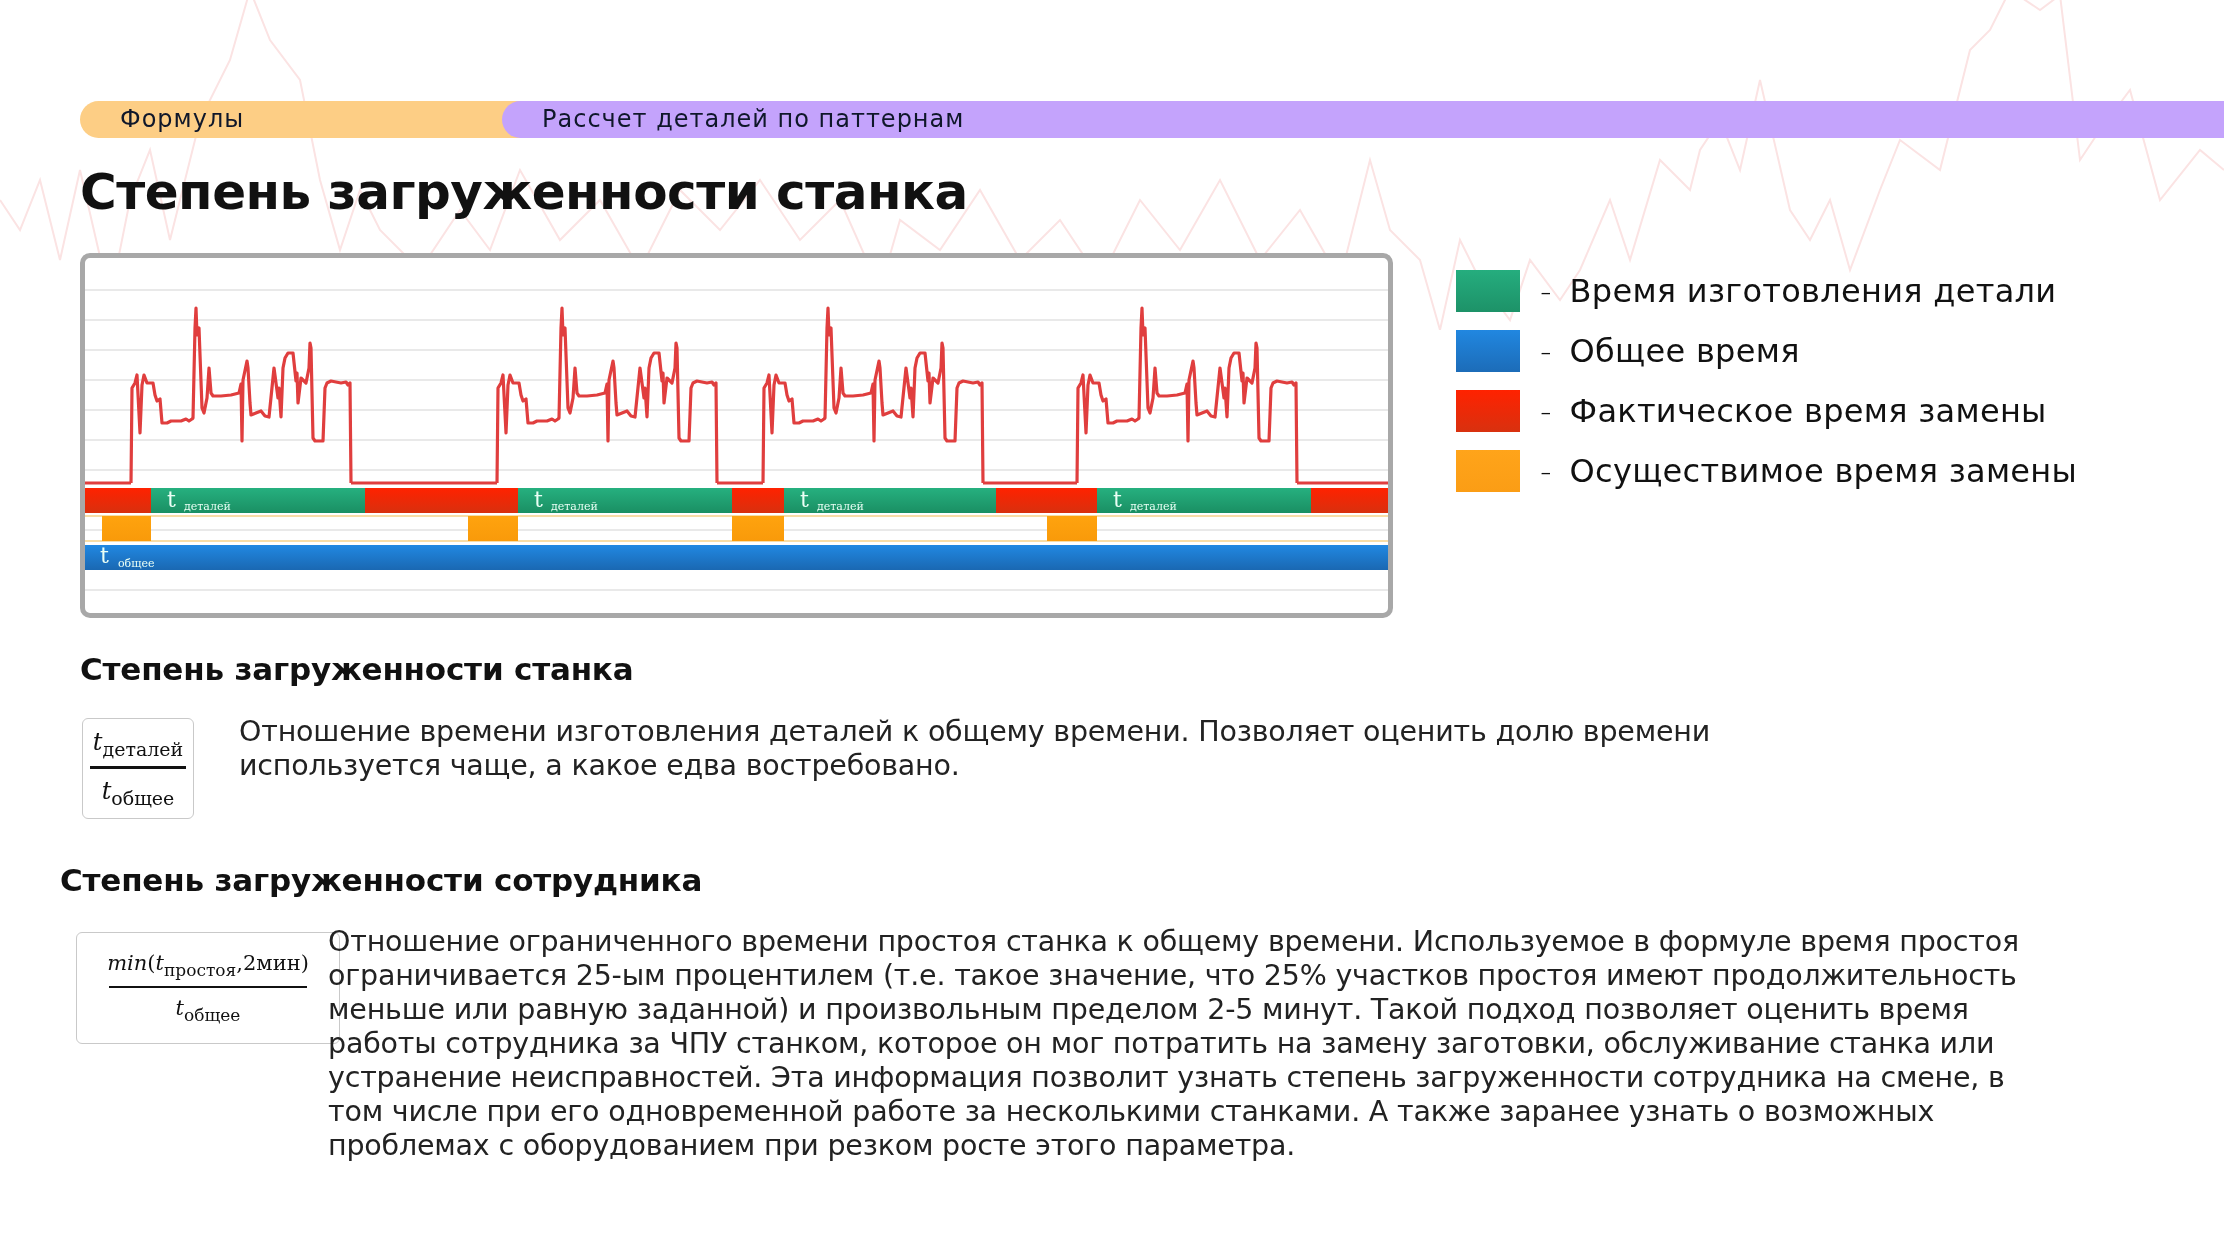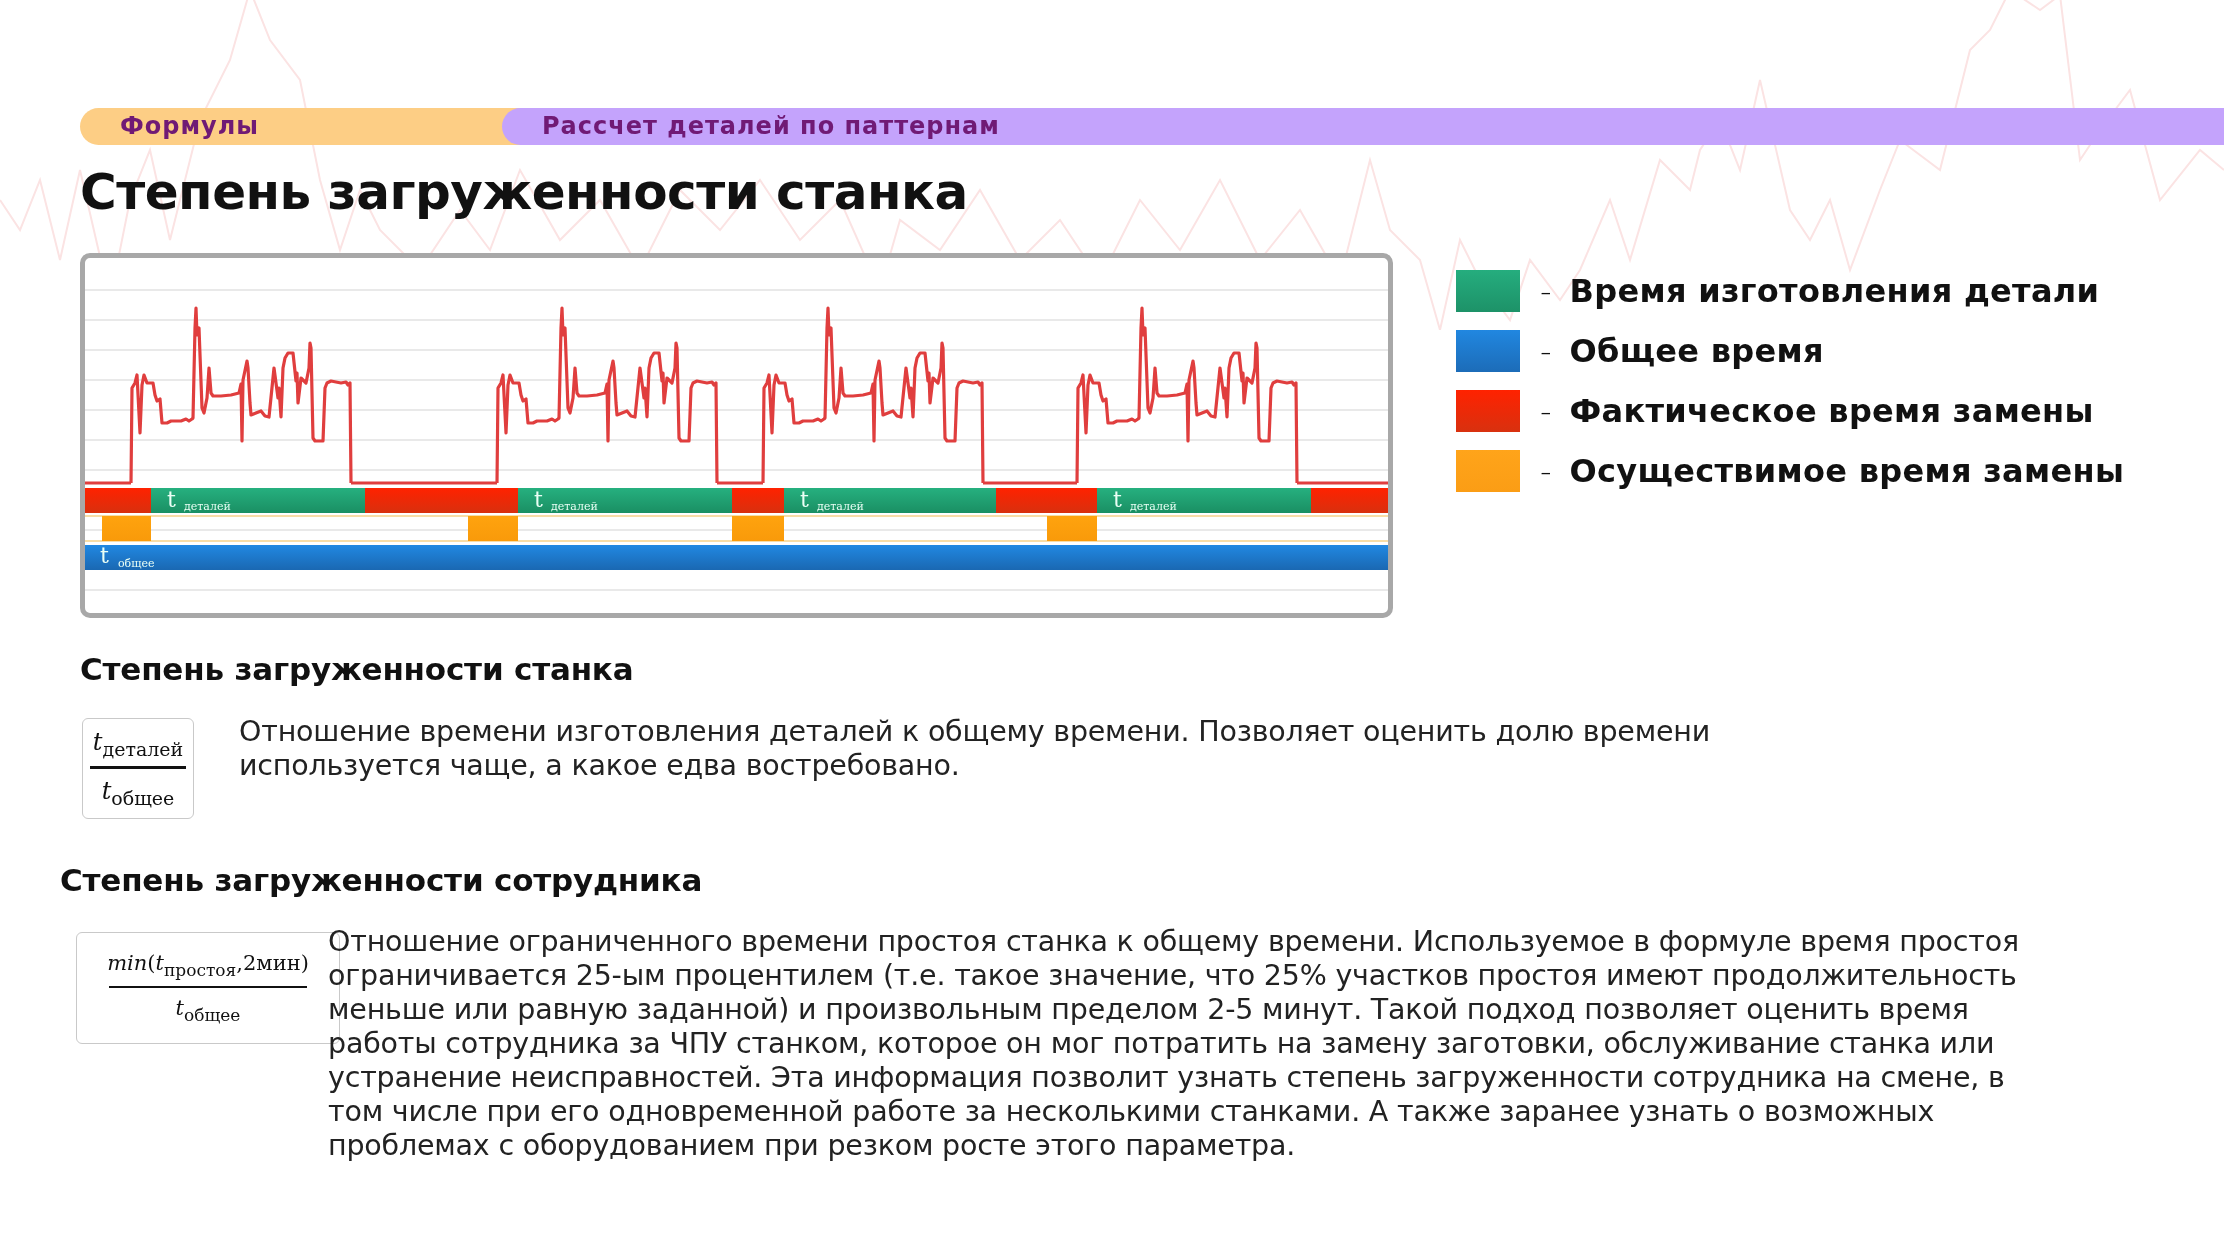--- a/index.html
+++ b/index.html
@@ -3,35 +3,35 @@
 <meta charset="utf-8">
 <style>
   html, body { margin: 0; padding: 0; }
   body {
     width: 2224px; height: 1256px; position: relative; overflow: hidden;
     background: #ffffff;
     font-family: "Liberation Sans", "DejaVu Sans", sans-serif;
     color: #111;
   }
   .bg-wave { position: absolute; left: 0; top: 0; width: 2224px; height: 330px; pointer-events: none; }
-  .pill { position: absolute; top: 108px; height: 37px; border-radius: 19px;
-          font-family: "DejaVu Sans", sans-serif; font-size: 24px; color: #701a75;
-          line-height: 37px; letter-spacing: 1px; box-sizing: border-box; font-weight: bold; }
+  .pill { position: absolute; top: 101px; height: 37px; border-radius: 19px;
+          font-family: "DejaVu Sans", sans-serif; font-size: 24px; color: #0f172a;
+          line-height: 37px; letter-spacing: 1px; box-sizing: border-box; }
   .pill-yellow { left: 80px; width: 470px; background: #fdce85; padding-left: 40px; }
   .pill-purple { left: 502px; width: 1760px; background: #c4a3fc; padding-left: 40px; }
   .title { position: absolute; left: 80px; top: 163px; font-size: 50px; font-weight: bold;
            font-family: "DejaVu Sans", sans-serif; letter-spacing: -0.5px; margin: 0; }
   .chart-box { position: absolute; left: 80px; top: 253px; width: 1313px; height: 365px;
                border: 5px solid #a8a8a8; border-radius: 10px; box-sizing: border-box; background: #fff; overflow: hidden; }
   .chart-box svg { position: absolute; left: 0; top: 0; }
   .legend { position: absolute; left: 1456px; top: 270px; }
   .legend-row { position: relative; height: 42px; margin-bottom: 18px; display: flex; align-items: center; }
   .legend-swatch { width: 64px; height: 42px; }
   .legend-dash { margin-left: 20px; font-size: 32px; font-family: "DejaVu Sans", sans-serif; font-weight: 300; }
-  .legend-label { margin-left: 18px; font-size: 32px; font-family: "DejaVu Sans", sans-serif; font-weight: bold; letter-spacing: 0.3px; }
+  .legend-label { margin-left: 18px; font-size: 32px; font-family: "DejaVu Sans", sans-serif; font-weight: normal; letter-spacing: 0.3px; }
   .h2 { position: absolute; font-size: 31px; font-weight: bold; font-family: "DejaVu Sans", sans-serif; margin: 0; letter-spacing: -0.2px; }
   .formula-box { position: absolute; border: 1.5px solid #c9c9c9; border-radius: 6px; background: #fff;
                  box-sizing: border-box; display: flex; flex-direction: column; align-items: center; justify-content: center;
                  font-family: "DejaVu Serif", "Liberation Serif", serif; }
   .frac-num, .frac-den { font-size: 24px; white-space: nowrap; }
   .frac-num i, .frac-den i { font-style: italic; }
   .frac-num sub, .frac-den sub { font-size: 19px; vertical-align: -6px; font-style: normal; }
   .frac-line { height: 3px; background: #111; margin: 6px 0 8px 0; }
   .para { position: absolute; font-size: 28.5px; line-height: 34px; color: #222;
           font-family: "DejaVu Sans", sans-serif; white-space: pre; letter-spacing: -0.2px; }

